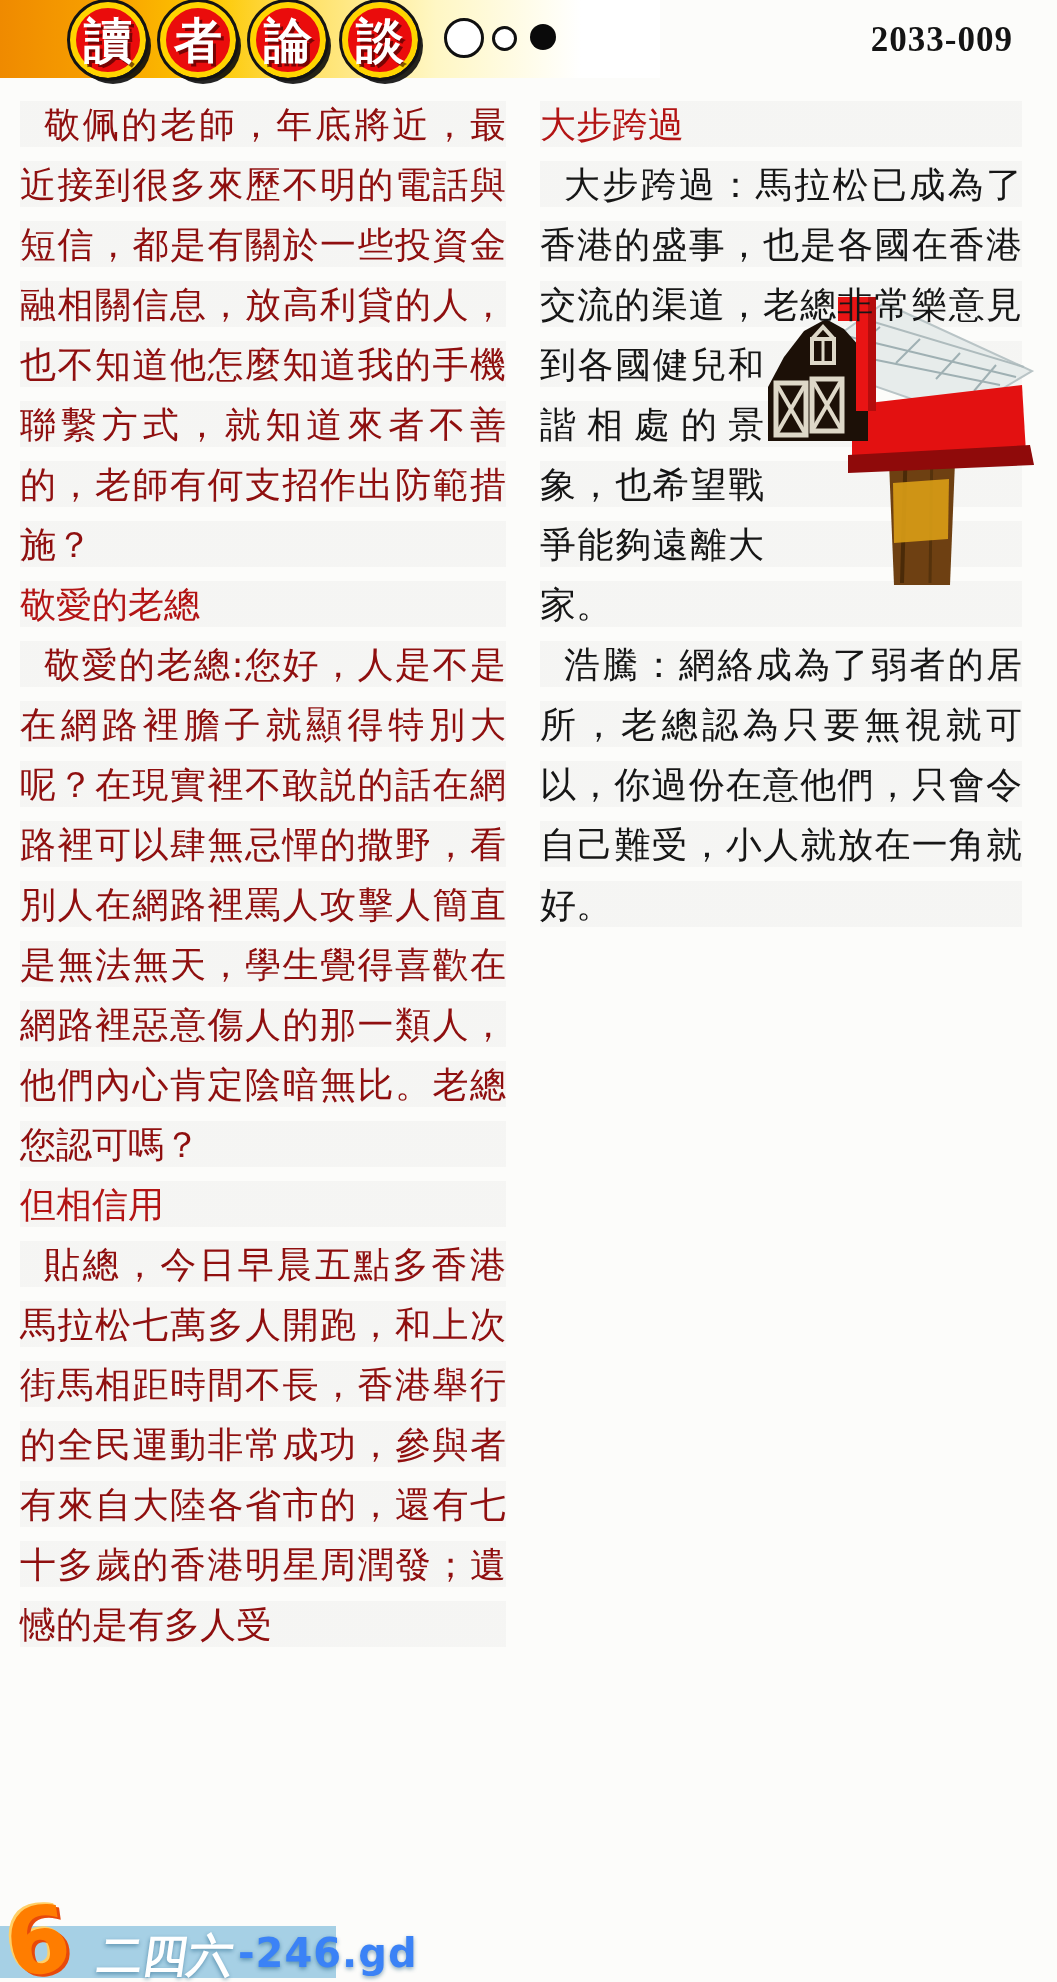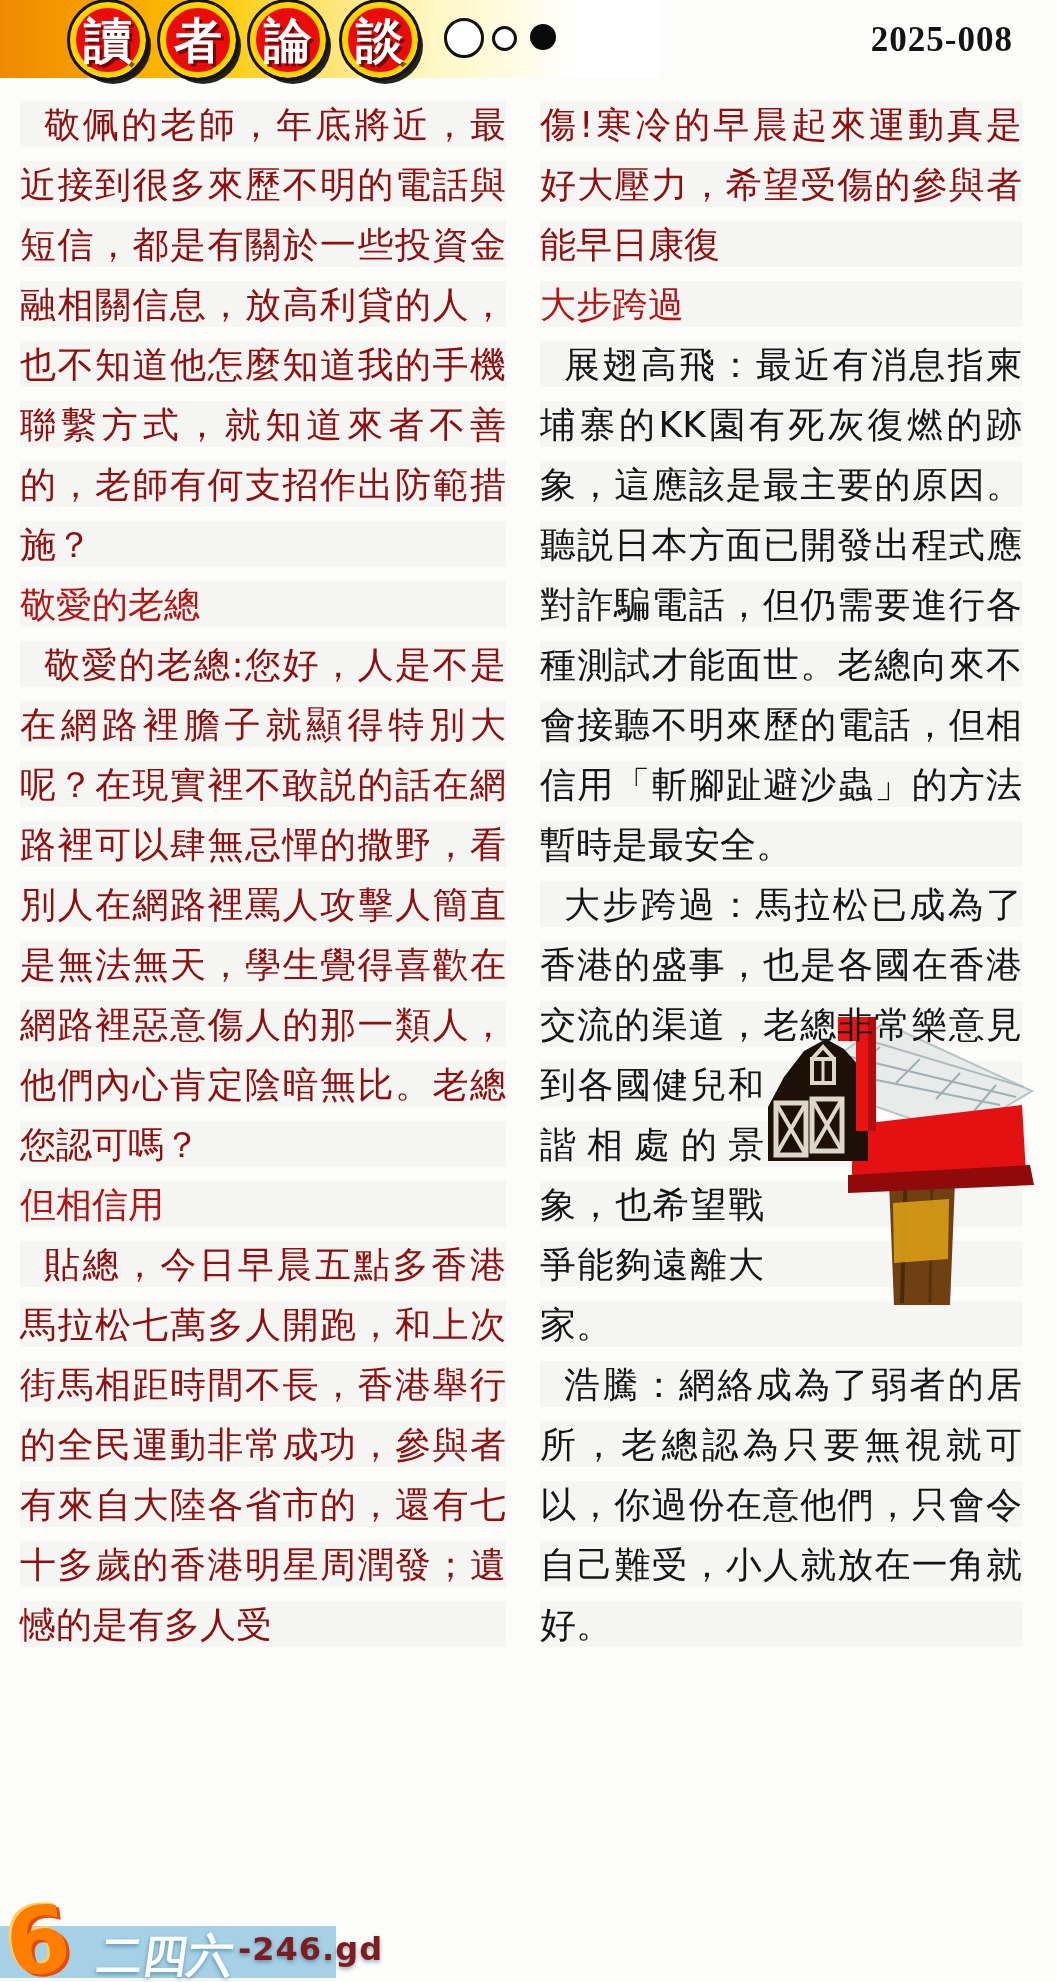--- a/index.html
+++ b/index.html
@@ -60,21 +60,21 @@
   .wm-digit{
     position:absolute;left:6px;top:-30px;font-size:92px;line-height:1;font-weight:800;
     color:#ff7d00;transform:rotate(-8deg);
     text-shadow:3px 3px 0 #e8490a,-2px -2px 0 #ffcf66;
   }
   .wm-site{
     position:absolute;left:98px;top:0px;color:#fff;font-size:45px;font-weight:800;
     transform:skewX(-8deg);text-shadow:0 2px 4px rgba(0,70,110,.45);
   }
   .wm-domain{
-    position:absolute;left:238px;top:4px;color:#7f1d1d;font-size:32px;font-weight:800;
+    position:absolute;left:238px;top:4px;color:#3b82f6;font-size:40px;font-weight:800;
     text-shadow:0 2px 4px rgba(0,70,110,.45);letter-spacing:1px;
   }
 </style>
 </head>
 <body>
 
 <div class="header-band"></div>
 
 <div class="logo-circle" id="logo-c1">
   <span>讀</span>
@@ -86,34 +86,32 @@
   <span>論</span>
 </div>
 <div class="logo-circle" id="logo-c4">
   <span>談</span>
 </div>
 
 <div class="dot" id="dot-large"></div>
 <div class="dot" id="dot-small"></div>
 <div class="dot" id="dot-filled"></div>
 
-<div class="issue-no">2025-008</div>
+<div class="issue-no">2033-009</div>
 
 <div class="col" id="col-left">
   <p class="red indent">敬佩的老師，年底將近，最近接到很多來歷不明的電話與短信，都是有關於一些投資金融相關信息，放高利貸的人，也不知道他怎麼知道我的手機聯繫方式，就知道來者不善的，老師有何支招作出防範措施？</p>
   <p class="sig mb-sig1">敬愛的老總</p>
   <p class="red indent">敬愛的老總:您好，人是不是在網路裡膽子就顯得特別大呢？在現實裡不敢説的話在網路裡可以肆無忌憚的撒野，看別人在網路裡罵人攻擊人簡直是無法無天，學生覺得喜歡在網路裡惡意傷人的那一類人，他們內心肯定陰暗無比。老總您認可嗎？</p>
   <p class="sig mb-sig2">但相信用</p>
   <p class="red indent">貼總，今日早晨五點多香港馬拉松七萬多人開跑，和上次街馬相距時間不長，香港舉行的全民運動非常成功，參與者有來自大陸各省市的，還有七十多歲的香港明星周潤發；遺憾的是有多人受</p>
 </div>
 
 <div class="col" id="col-right">
-  <p class="red">傷!寒冷的早晨起來運動真是好大壓力，希望受傷的參與者能早日康復</p>
   <p class="sig mb-sig3">大步跨過</p>
-  <p class="blk indent mb-r1">展翅高飛：最近有消息指柬埔寨的KK園有死灰復燃的跡象，這應該是最主要的原因。聽説日本方面已開發出程式應對詐騙電話，但仍需要進行各種測試才能面世。老總向來不會接聽不明來歷的電話，但相信用「斬腳趾避沙蟲」的方法暫時是最安全。</p>
   <p class="blk indent">
     <span>大步跨過：馬拉松已成為了香港的盛事，也是各國在香港交流的渠道，老總非常樂意見到各國健</span><span class="mailbox-float">
         <svg viewBox="0 0 300 300" xmlns="http://www.w3.org/2000/svg">
 
         <polygon points="128,150 196,150 190,298 134,298" fill="#6e4012"></polygon>
         <line x1="146" y1="155" x2="142" y2="296" stroke="#4a2a08" stroke-width="4"></line>
         <line x1="172" y1="155" x2="170" y2="296" stroke="#55320c" stroke-width="3"></line>
         <polygon points="133,196 189,192 188,252 134,256" fill="#d79b16" opacity="0.92"></polygon>
 
         <polygon points="42,74 124,16 272,84 198,128" fill="#e7eceb" stroke="#b9c4c6" stroke-width="2"></polygon>

